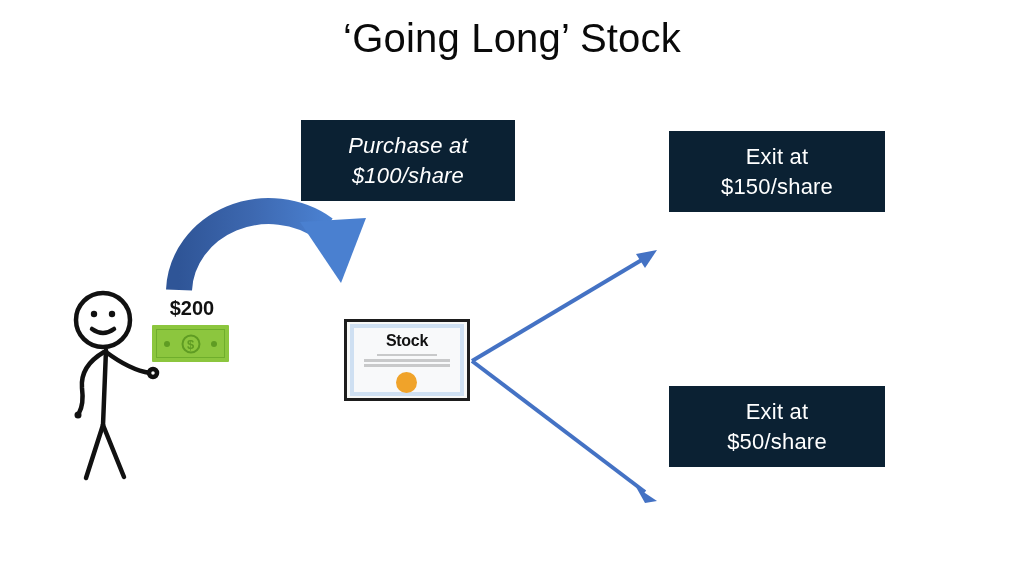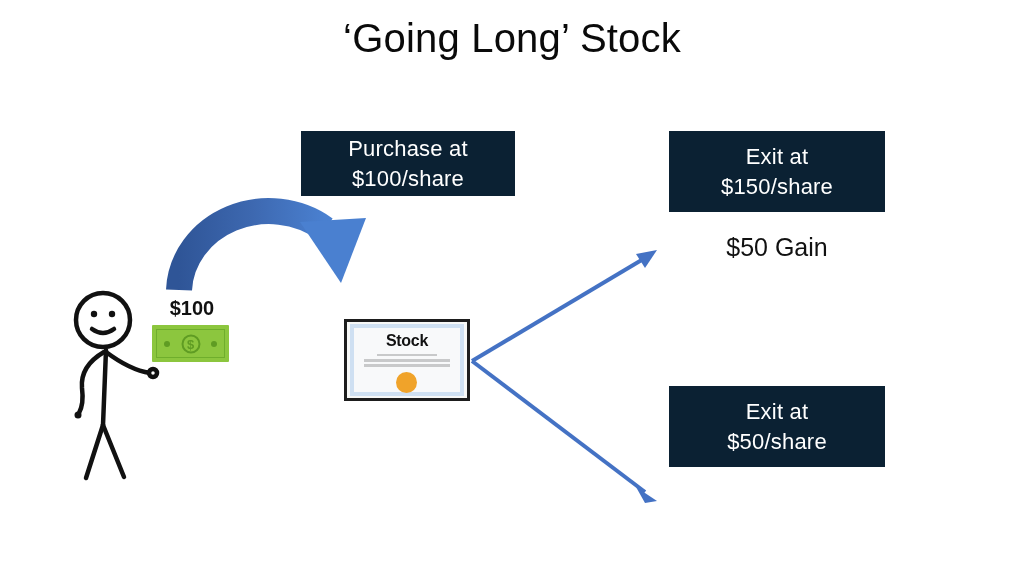--- a/index.html
+++ b/index.html
@@ -44,21 +44,21 @@
     display: flex;
     align-items: center;
     justify-content: center;
     text-align: center;
     font-size: 22px;
     line-height: 1.32;
     font-weight: 400;
     letter-spacing: 0.2px;
     white-space: pre-line;
   }
-  #box-purchase { left: 301px; top: 131px; width: 214px; height: 65px; }
+  #box-purchase { left: 301px; top: 120px; width: 214px; height: 81px; font-style: italic; }
   #box-exit-high { left: 669px; top: 131px; width: 216px; height: 81px; }
   #box-exit-low  { left: 669px; top: 386px; width: 216px; height: 81px; }
 
   
   .outcome-label {
     position: absolute;
     font-size: 25px;
     color: #111111;
     text-align: center;
     width: 216px;
@@ -217,21 +217,21 @@
       <circle cx="78" cy="415" r="3.5" fill="#111111" stroke="none"></circle>
 
       <path d="M106 352 Q130 370 150 373"></path>
       <circle cx="153" cy="373" r="4" fill="#ffffff"></circle>
 
       <path d="M103 425 L86 478"></path>
       <path d="M103 425 L124 477"></path>
     </g>
   </svg>
 
-  <div id="money-amount">$100</div>
+  <div id="money-amount">$200</div>
 
   <div id="money-bill">
     <div class="bill-outer"></div>
     <div class="bill-inner"></div>
     <div class="bill-dot left"></div>
     <div class="bill-dot right"></div>
     <div class="bill-sign">$</div>
   </div>
 
   <svg class="layer" viewBox="0 0 1024 576" xmlns="http://www.w3.org/2000/svg">
@@ -274,16 +274,15 @@
 
   <div class="navy-box" id="box-purchase">Purchase at
 $100/share</div>
 
   <div class="navy-box" id="box-exit-high">Exit at
 $150/share</div>
 
   <div class="navy-box" id="box-exit-low">Exit at
 $50/share</div>
 
-  <div class="outcome-label" id="label-gain">$50 Gain</div>
 
 
 </div>
 
 </body></html>

